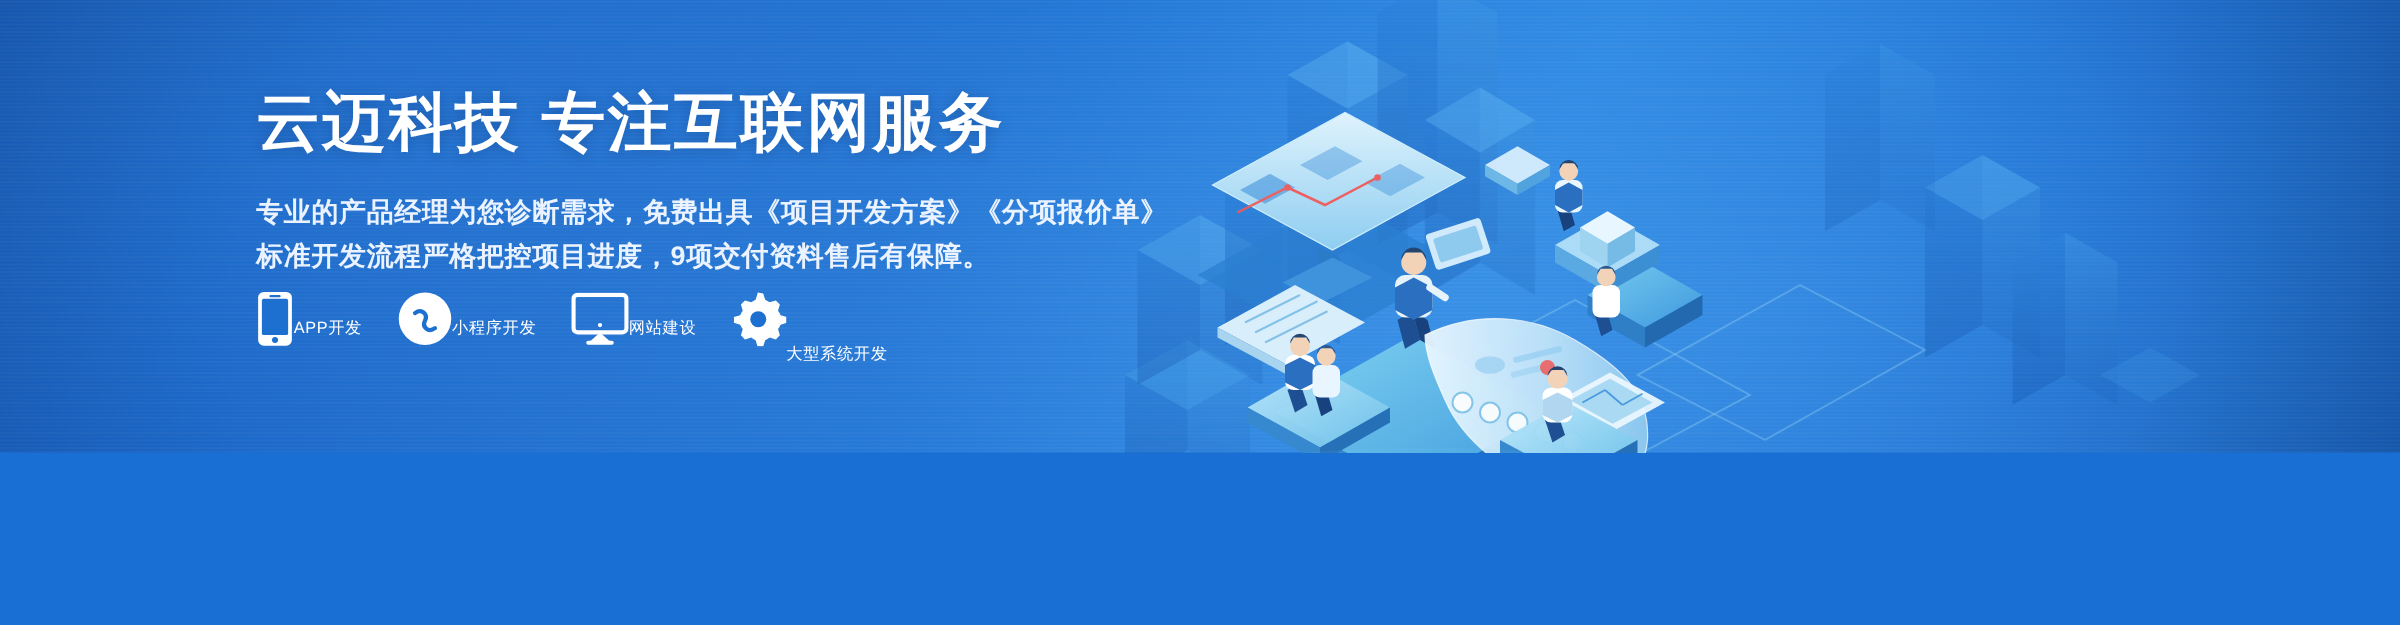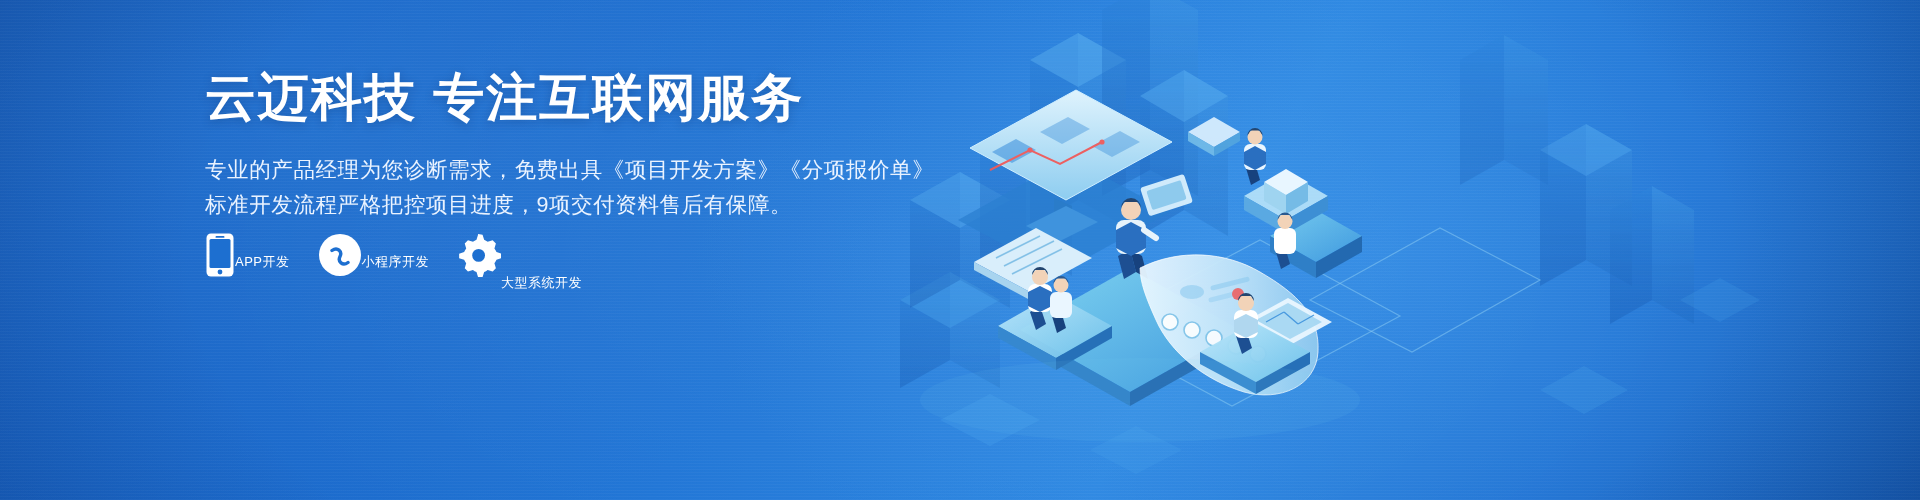--- a/index.html
+++ b/index.html
@@ -2,21 +2,21 @@
 <html><head>
 <meta charset="utf-8">
 <style>
   html,body{margin:0;padding:0;}
   body{
     width:1920px;height:500px;overflow:hidden;
     font-family:"Liberation Sans","DejaVu Sans",sans-serif;
     background:#1a6fd4;
   }
   #banner{
-    position:relative;width:1920px;height:500px;overflow:hidden;
+    position:relative;width:1920px;height:362px;overflow:hidden;
     background:
       radial-gradient(ellipse 1100px 700px at 1380px 250px, rgba(60,150,235,0.55) 0%, rgba(60,150,235,0.0) 62%),
       radial-gradient(ellipse 900px 620px at 300px 120px, rgba(44,125,215,0.55) 0%, rgba(44,125,215,0.0) 70%),
       linear-gradient(118deg, #1558b8 0%, #1a66c8 20%, #1f75d6 42%, #2a85e0 62%, #1f6fd0 82%, #1558b0 100%);
   }
   
   #texture{
     position:absolute;inset:0;
     background-image:repeating-linear-gradient(0deg, rgba(255,255,255,0.030) 0px, rgba(255,255,255,0.030) 1px, rgba(255,255,255,0) 1px, rgba(255,255,255,0) 3px);
     pointer-events:none;
@@ -39,21 +39,21 @@
     text-shadow:0 2px 10px rgba(0,30,80,.25);
     white-space:nowrap;
   }
   .sub{
     color:#eaf3ff;
     font-size:21.5px;
     line-height:33px;
     letter-spacing:.6px;
     margin:0;
     white-space:nowrap;
-    font-weight:400;
+    font-weight:700;
   }
   .sub + .sub{margin-top:2px;}
 
   
   #services{
     position:absolute;left:205px;top:232px;display:flex;align-items:flex-start;z-index:20;
   }
   .svc{
     display:flex;flex-direction:row;align-items:center;margin-right:28px;
   }
@@ -337,20 +337,31 @@
       <span class="ic">
         <svg width="44" height="44" viewBox="0 0 44 44">
           <circle cx="22" cy="22" r="21" fill="#ffffff"></circle>
           <path d="M14 17.5 c5.5 -4 10.5 1 8 6 c-2.5 5 2.5 10 8 6" fill="none" stroke="#1d6fd0" stroke-width="3.4" stroke-linecap="round"></path>
         </svg>
       </span>
       <span class="lbl">小程序开发</span>
     </div>
 
 
+    <div class="svc">
+      <span class="ic">
+        <svg width="46" height="42" viewBox="0 0 46 42">
+          <rect x="1.8" y="1.8" width="42.4" height="30" rx="3.2" fill="none" stroke="#ffffff" stroke-width="3.4"></rect>
+          <circle cx="23" cy="26" r="1.7" fill="#ffffff"></circle>
+          <path d="M14 40 L23 32 L32 40 Z" fill="#ffffff"></path>
+          <rect x="12" y="38.6" width="22" height="3.2" rx="1.6" fill="#ffffff"></rect>
+        </svg>
+      </span>
+      <span class="lbl">网站建设</span>
+    </div>
 
     <div class="svc">
       <span class="ic">
         <svg width="44" height="44" viewBox="0 0 44 44">
           <path d="M22 0.5 l4.6 .8 l1.6 5.1 a16 16 0 0 1 3.6 2.1 l5.1 -1.5 l3.3 3.3 l-1.5 5.1 a16 16 0 0 1 2.1 3.6 l5.1 1.6 l0 4.6 l-5.1 1.6 a16 16 0 0 1 -2.1 3.6 l1.5 5.1 l-3.3 3.3 l-5.1 -1.5 a16 16 0 0 1 -3.6 2.1 l-1.6 5.1 l-4.6 0 l-1.6 -5.1 a16 16 0 0 1 -3.6 -2.1 l-5.1 1.5 l-3.3 -3.3 l1.5 -5.1 a16 16 0 0 1 -2.1 -3.6 l-5.1 -1.6 l0 -4.6 l5.1 -1.6 a16 16 0 0 1 2.1 -3.6 l-1.5 -5.1 l3.3 -3.3 l5.1 1.5 a16 16 0 0 1 3.6 -2.1 l1.6 -5.1 Z" fill="#ffffff" transform="translate(-0.5,0.5) scale(0.98)"></path>
           <circle cx="21.6" cy="22.4" r="6.4" fill="#1d6fd0"></circle>
         </svg>
       </span>
       <span class="lbl">大型系统开发</span>
     </div>

